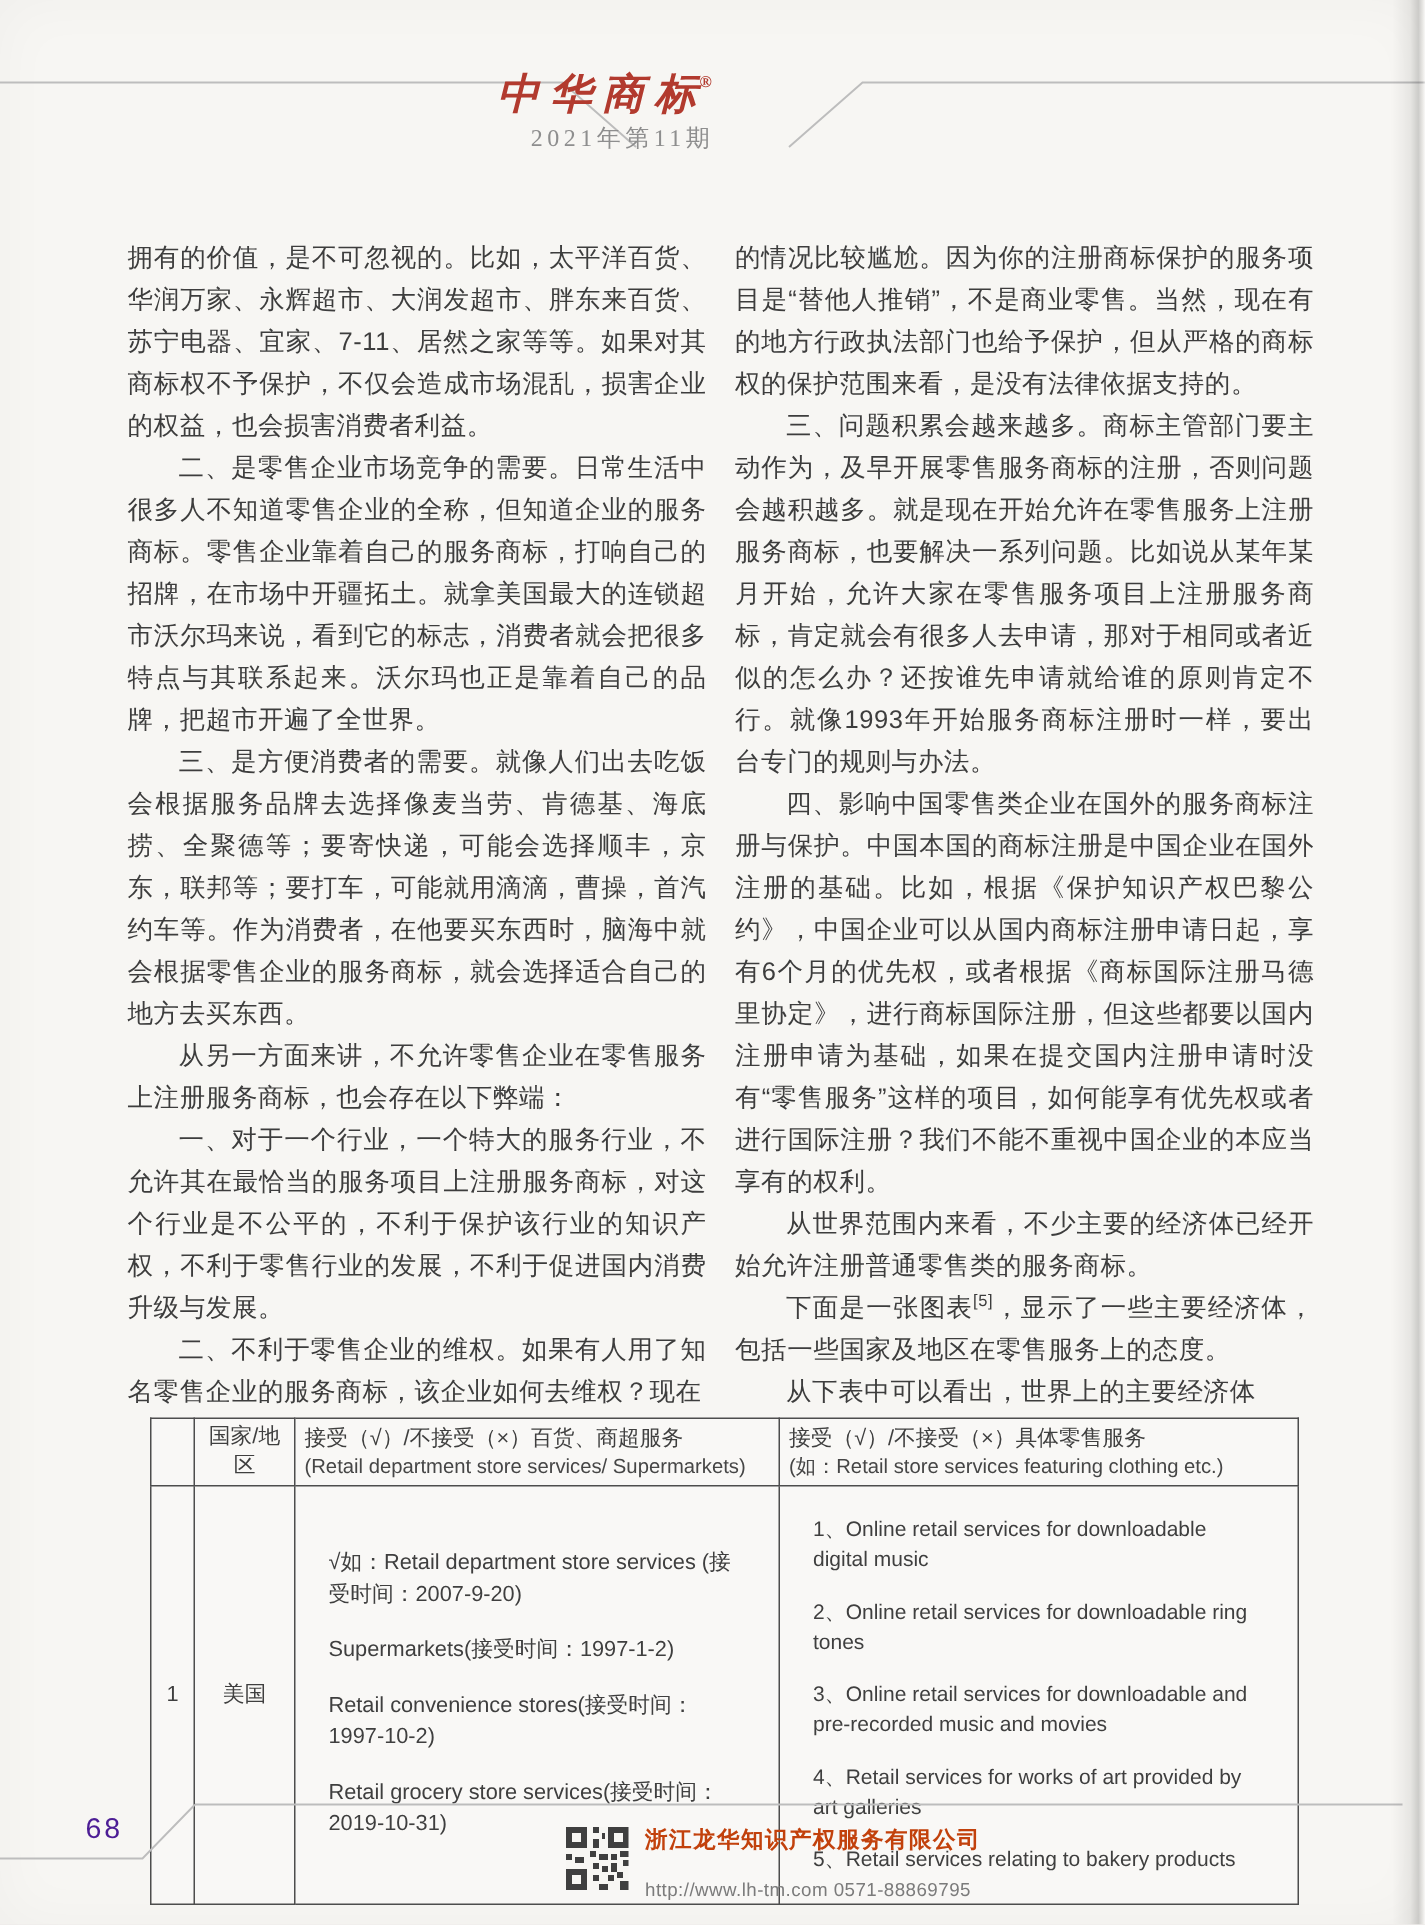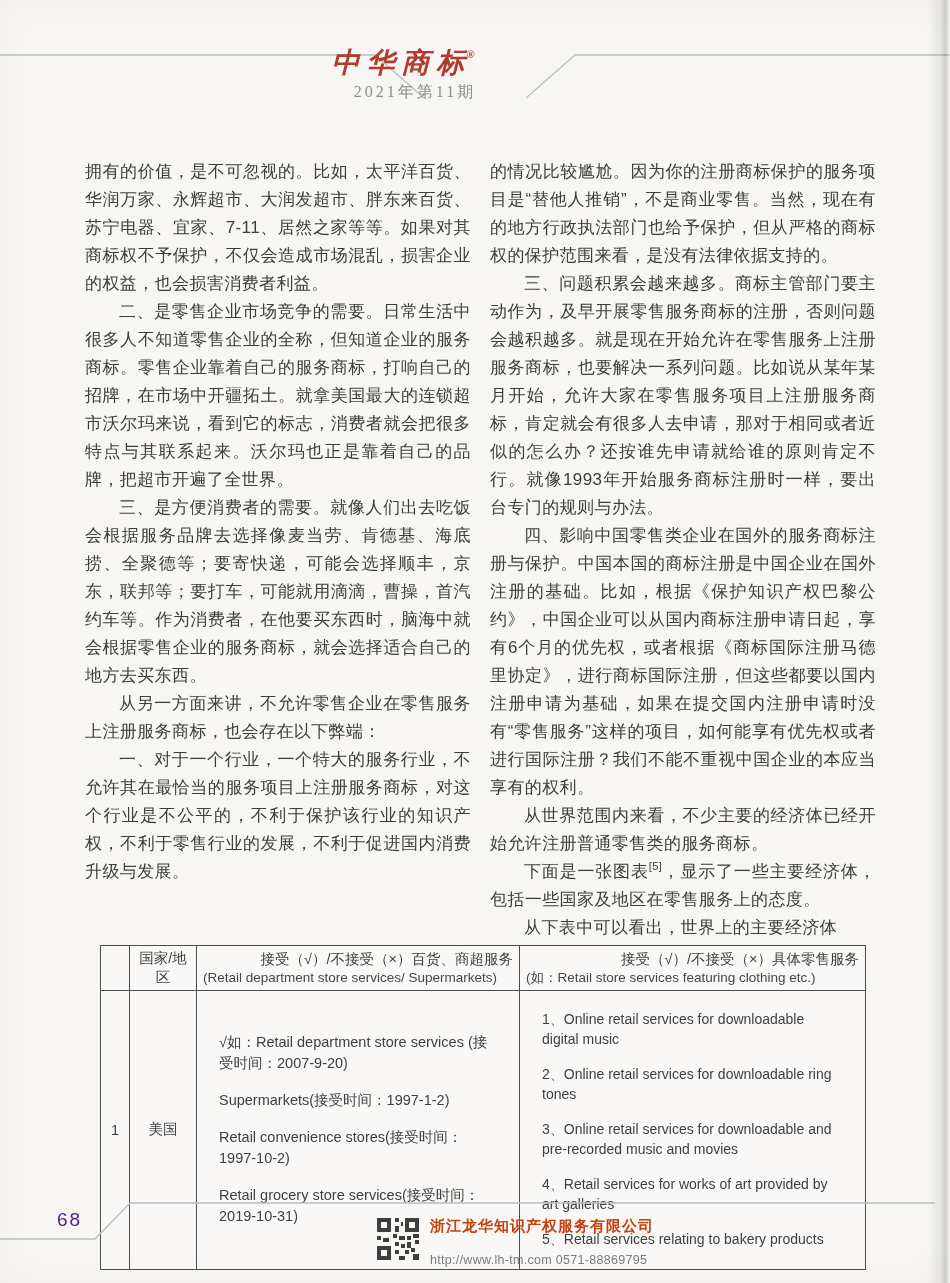--- a/index.html
+++ b/index.html
@@ -67,21 +67,21 @@
     color: #3f3f3f;
     background: rgba(255,255,255,0.25);
   }
   .econ-table th, .econ-table td {
     border: 1.2px solid #4d4d4d;
     font-weight: normal;
     vertical-align: middle;
     padding: 3px 6px;
   }
   .econ-table thead th { height: 36px; }
-  .th-zh { font-size: 14.5px; line-height: 19px; text-align: right; }
+  .th-zh { font-size: 14.5px; line-height: 19px; text-align: left; }
   .th-en { font-size: 13.5px; line-height: 18px; text-align: left; color: #464646; }
   .th-region { font-size: 14.5px; text-align: center; line-height: 19px; }
   .cell-index { text-align: center; font-size: 14.5px; }
   .cell-region { text-align: center; font-size: 14.5px; }
   .cell-col3 { font-size: 14.5px; line-height: 21px; height: 182px; vertical-align: middle; padding-left: 9px; }
   .cell-col4 { font-size: 14px; line-height: 19.5px; vertical-align: top; padding-top: 5px; padding-left: 8px; }
   .c3line, .c4line { margin: 16px; }
   
   .page-number {
     position: absolute; left: 57px; top: 1209px;
@@ -109,20 +109,21 @@
 
   <div class="logo"><span>中华商标</span><sup>®</sup></div>
   <div class="issue">2021年第11期</div>
 
   <div class="col col-left">
     <p>拥有的价值，是不可忽视的。比如，太平洋百货、华润万家、永辉超市、大润发超市、胖东来百货、苏宁电器、宜家、7-11、居然之家等等。如果对其商标权不予保护，不仅会造成市场混乱，损害企业的权益，也会损害消费者利益。</p>
     <p class="indent">二、是零售企业市场竞争的需要。日常生活中很多人不知道零售企业的全称，但知道企业的服务商标。零售企业靠着自己的服务商标，打响自己的招牌，在市场中开疆拓土。就拿美国最大的连锁超市沃尔玛来说，看到它的标志，消费者就会把很多特点与其联系起来。沃尔玛也正是靠着自己的品牌，把超市开遍了全世界。</p>
     <p class="indent">三、是方便消费者的需要。就像人们出去吃饭会根据服务品牌去选择像麦当劳、肯德基、海底捞、全聚德等；要寄快递，可能会选择顺丰，京东，联邦等；要打车，可能就用滴滴，曹操，首汽约车等。作为消费者，在他要买东西时，脑海中就会根据零售企业的服务商标，就会选择适合自己的地方去买东西。</p>
     <p class="indent">从另一方面来讲，不允许零售企业在零售服务上注册服务商标，也会存在以下弊端：</p>
     <p class="indent">一、对于一个行业，一个特大的服务行业，不允许其在最恰当的服务项目上注册服务商标，对这个行业是不公平的，不利于保护该行业的知识产权，不利于零售行业的发展，不利于促进国内消费升级与发展。</p>
+    <p class="indent">二、不利于零售企业的维权。如果有人用了知名零售企业的服务商标，该企业如何去维权？现在</p>
   </div>
 
   <div class="col col-right">
     <p>的情况比较尴尬。因为你的注册商标保护的服务项目是“替他人推销”，不是商业零售。当然，现在有的地方行政执法部门也给予保护，但从严格的商标权的保护范围来看，是没有法律依据支持的。</p>
     <p class="indent">三、问题积累会越来越多。商标主管部门要主动作为，及早开展零售服务商标的注册，否则问题会越积越多。就是现在开始允许在零售服务上注册服务商标，也要解决一系列问题。比如说从某年某月开始，允许大家在零售服务项目上注册服务商标，肯定就会有很多人去申请，那对于相同或者近似的怎么办？还按谁先申请就给谁的原则肯定不行。就像1993年开始服务商标注册时一样，要出台专门的规则与办法。</p>
     <p class="indent">四、影响中国零售类企业在国外的服务商标注册与保护。中国本国的商标注册是中国企业在国外注册的基础。比如，根据《保护知识产权巴黎公约》，中国企业可以从国内商标注册申请日起，享有6个月的优先权，或者根据《商标国际注册马德里协定》，进行商标国际注册，但这些都要以国内注册申请为基础，如果在提交国内注册申请时没有“零售服务”这样的项目，如何能享有优先权或者进行国际注册？我们不能不重视中国企业的本应当享有的权利。</p>
     <p class="indent">从世界范围内来看，不少主要的经济体已经开始允许注册普通零售类的服务商标。</p>
     <p class="indent"><span>下面是一张图表</span><sup class="fn-sup">[5]</sup><span>，显示了一些主要经济体，包括一些国家及地区在零售服务上的态度。</span></p>
     <p class="indent">从下表中可以看出，世界上的主要经济体</p>
   </div>

